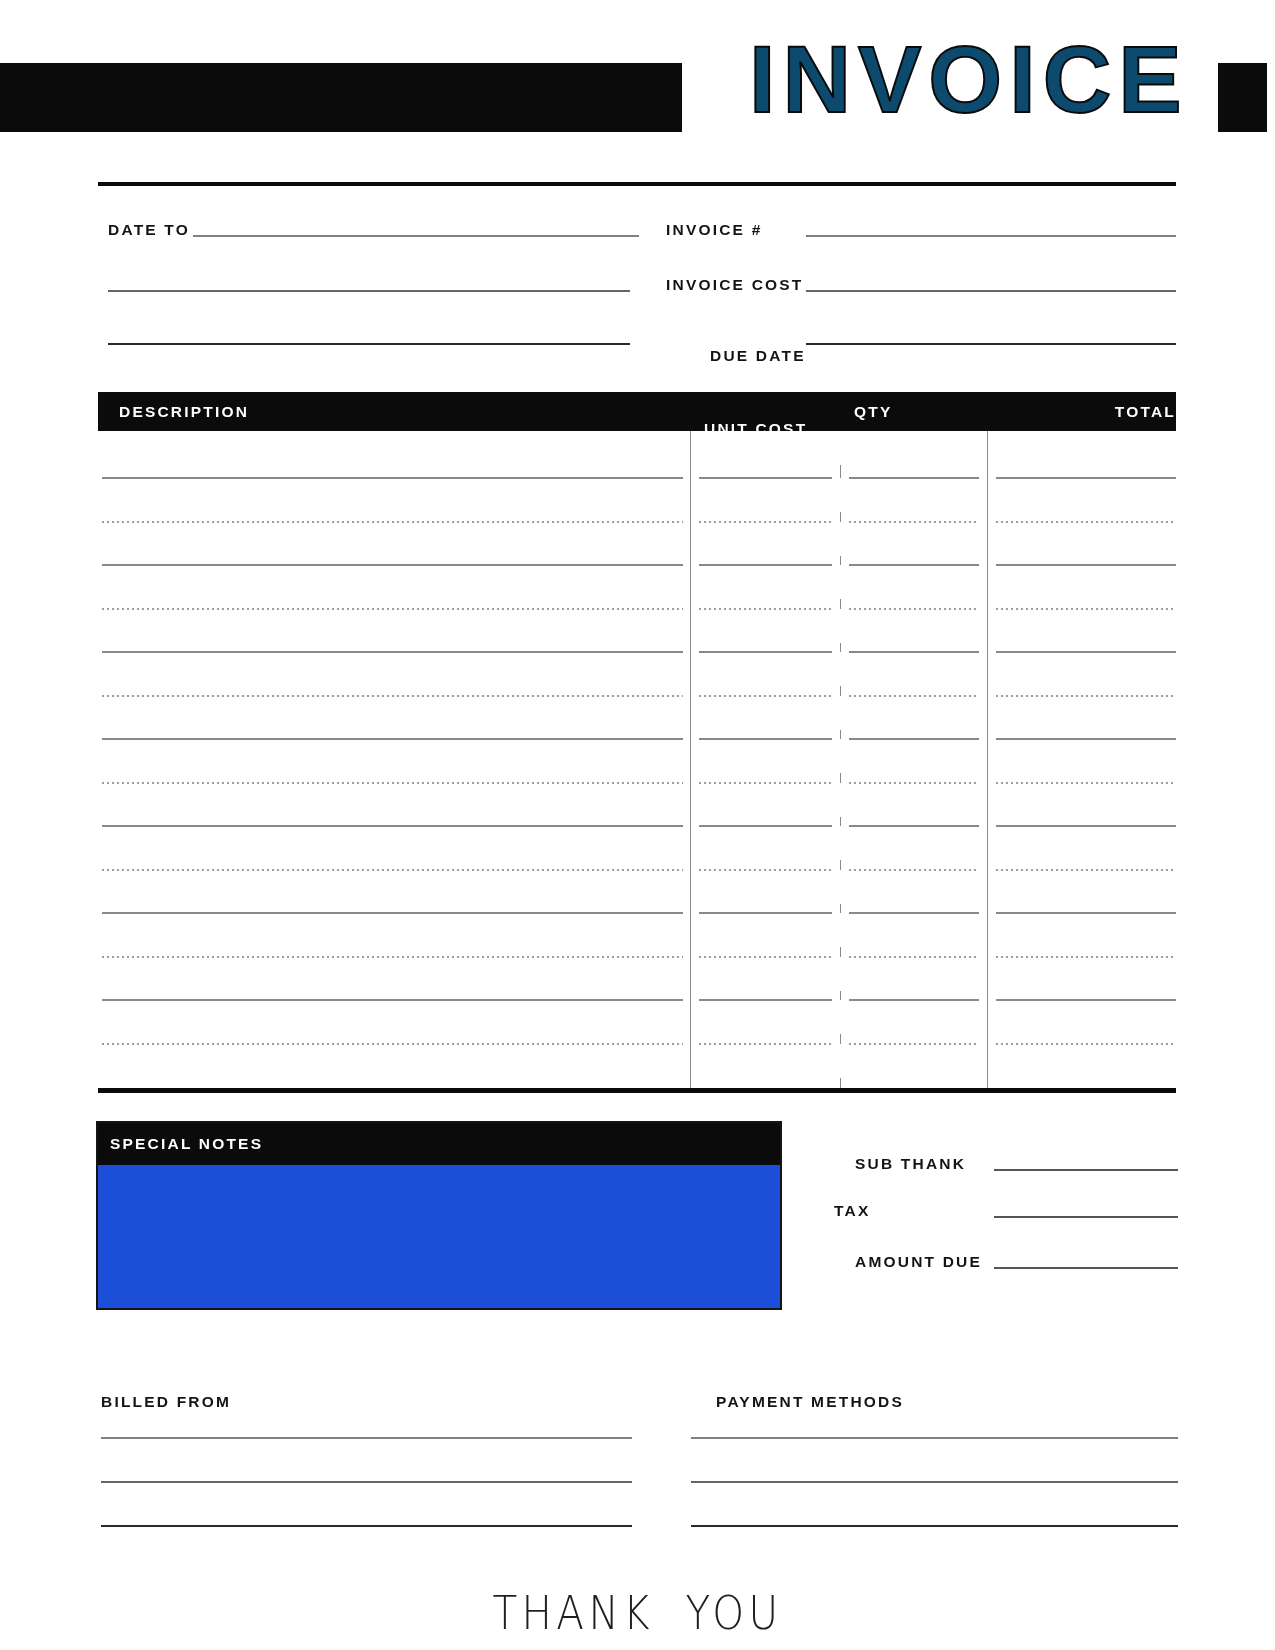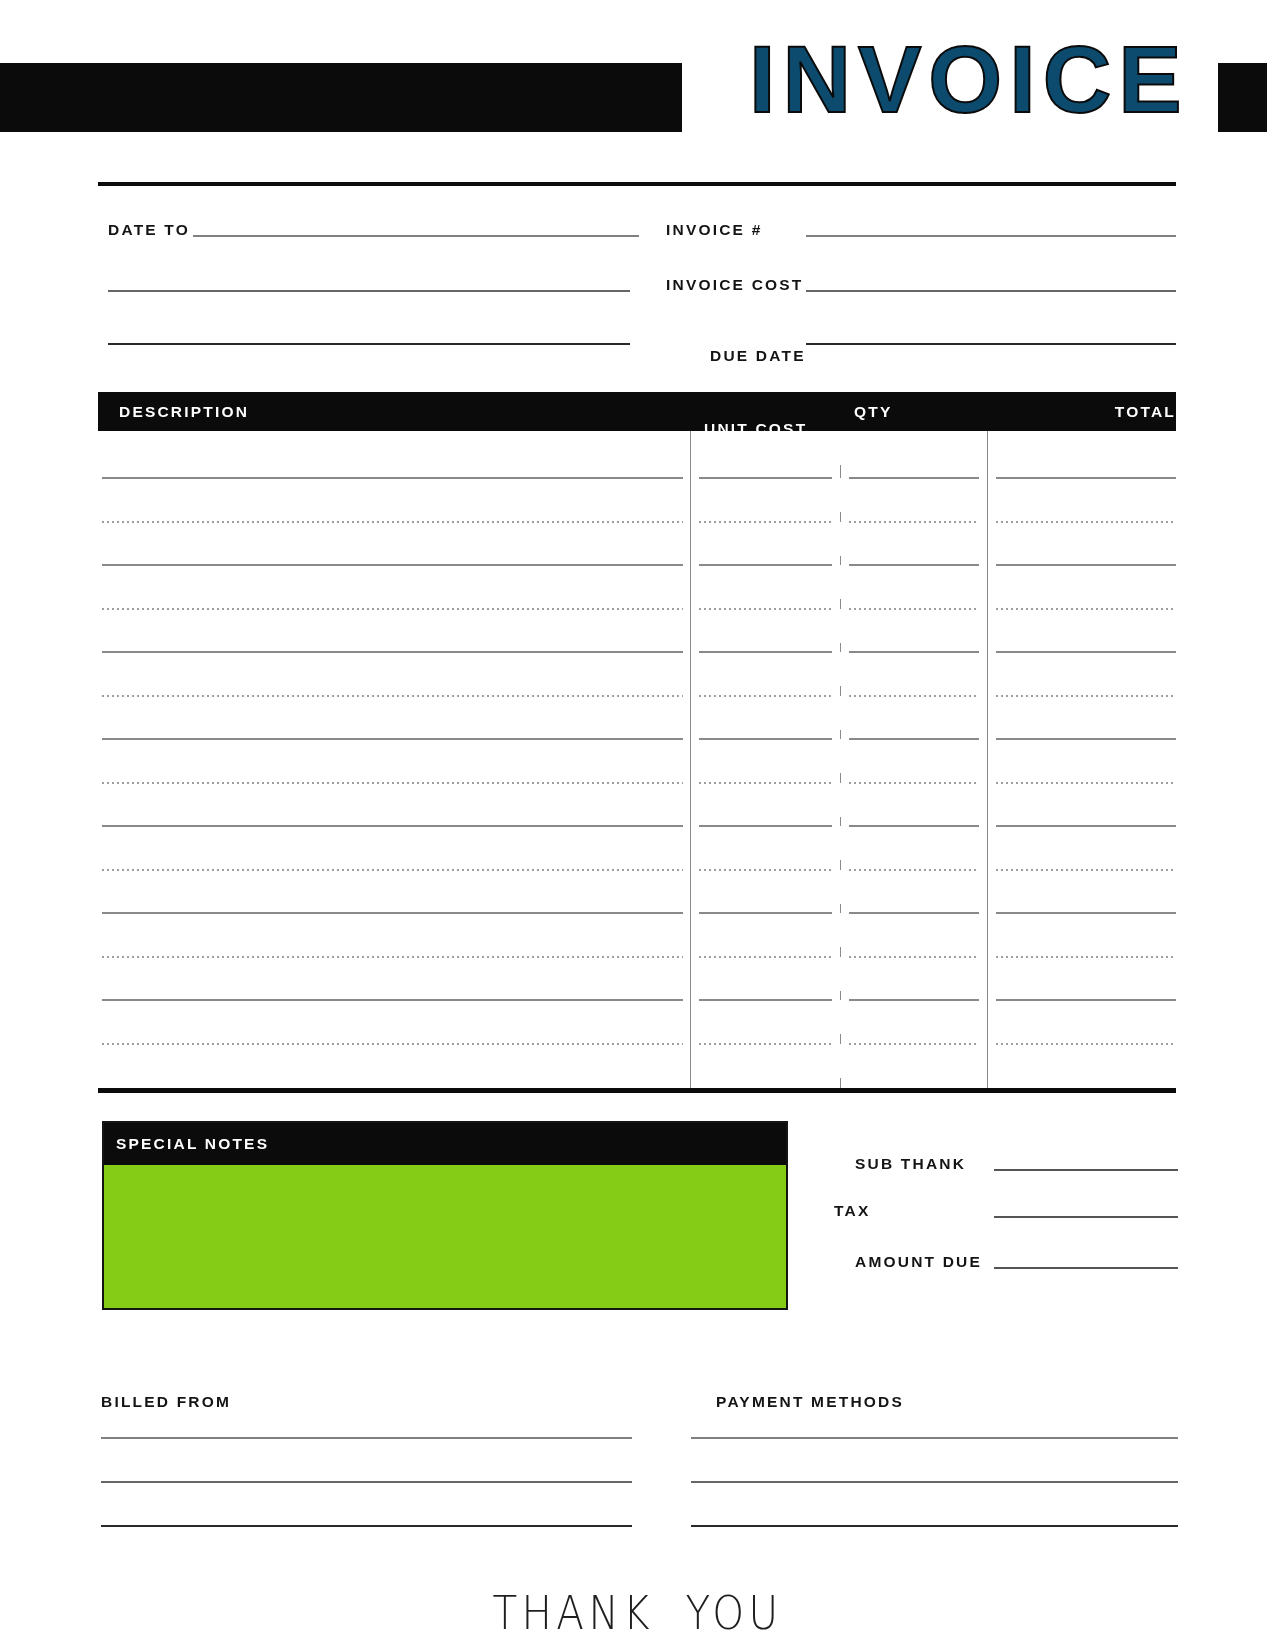--- a/index.html
+++ b/index.html
@@ -35,22 +35,22 @@
   .cell  { box-sizing:border-box; position:relative; }
   .cell.c1, .cell.c2, .cell.c3 { border-right:1px solid #8a8a8a; }
   .trow:not(.filler) .cell::after { content:""; position:absolute; bottom:-1px; height:2px; left:8px; right:8px; }
   .trow:not(.filler) .cell.c1::after { left:4px; right:7px; }
   .trow:not(.filler) .cell.c4::after { right:0; }
   .trow.solid  .cell::after { background:#898989; }
   .trow.dashed .cell::after { background:repeating-linear-gradient(90deg,#9d9d9d 0 2px,transparent 2px 5px); height:2px; }
   .table-bottom-rule { height:5px; background:#0b0b0b; }
 
   
-  .notes { position:absolute; left:102px; top:1121px; width:686px; height:189px;
-           box-sizing:border-box; border:2px solid #141414; background:#84cc16; }
+  .notes { position:absolute; left:96px; top:1121px; width:686px; height:189px;
+           box-sizing:border-box; border:2px solid #141414; background:#1d4ed8; }
   .notes-head { height:42px; background:#0b0b0b; color:#fff; display:flex; align-items:center; padding-left:12px; }
   .notes-head .nh-label { font-weight:700; font-size:15.5px; letter-spacing:2.2px; font-stretch:87.5%; }
   .notes-body { position:absolute; left:0; right:0; top:42px; bottom:0; }
 
   
   .tot-line { position:absolute; height:2px; background:#555555; width:184px; left:994px; }
 
   
   .thanks { position:absolute; left:0; top:1586px; width:1275px; text-align:center;
             font-family:"DejaVu Sans", sans-serif; font-weight:200; font-size:46px;

